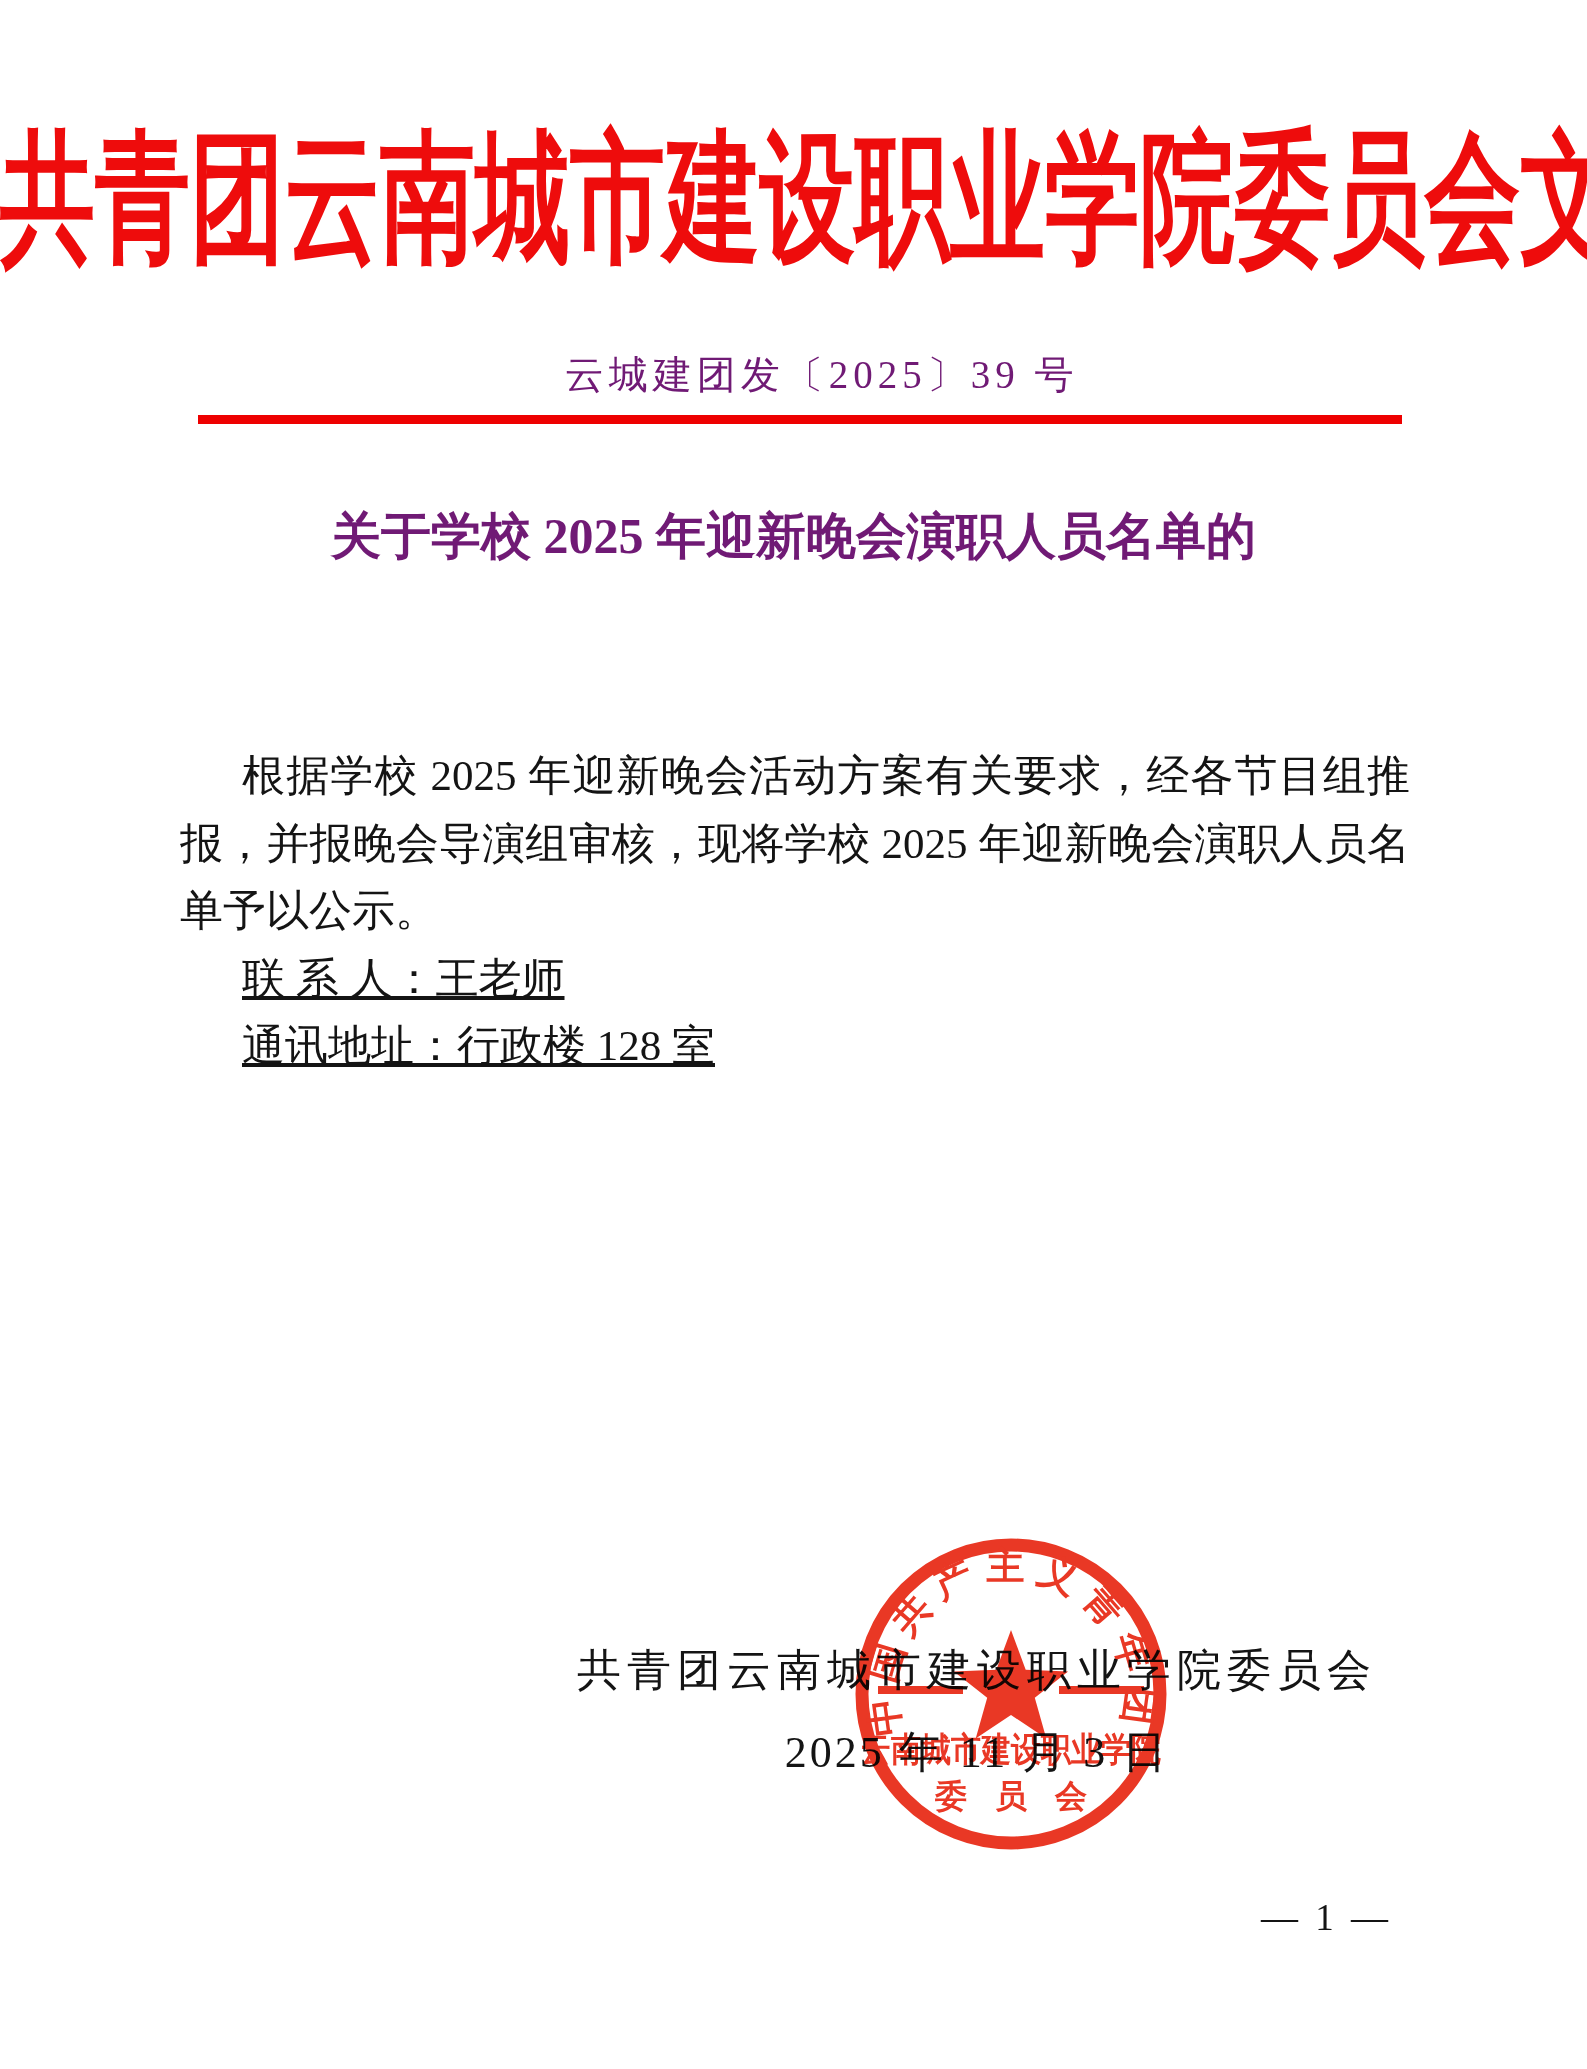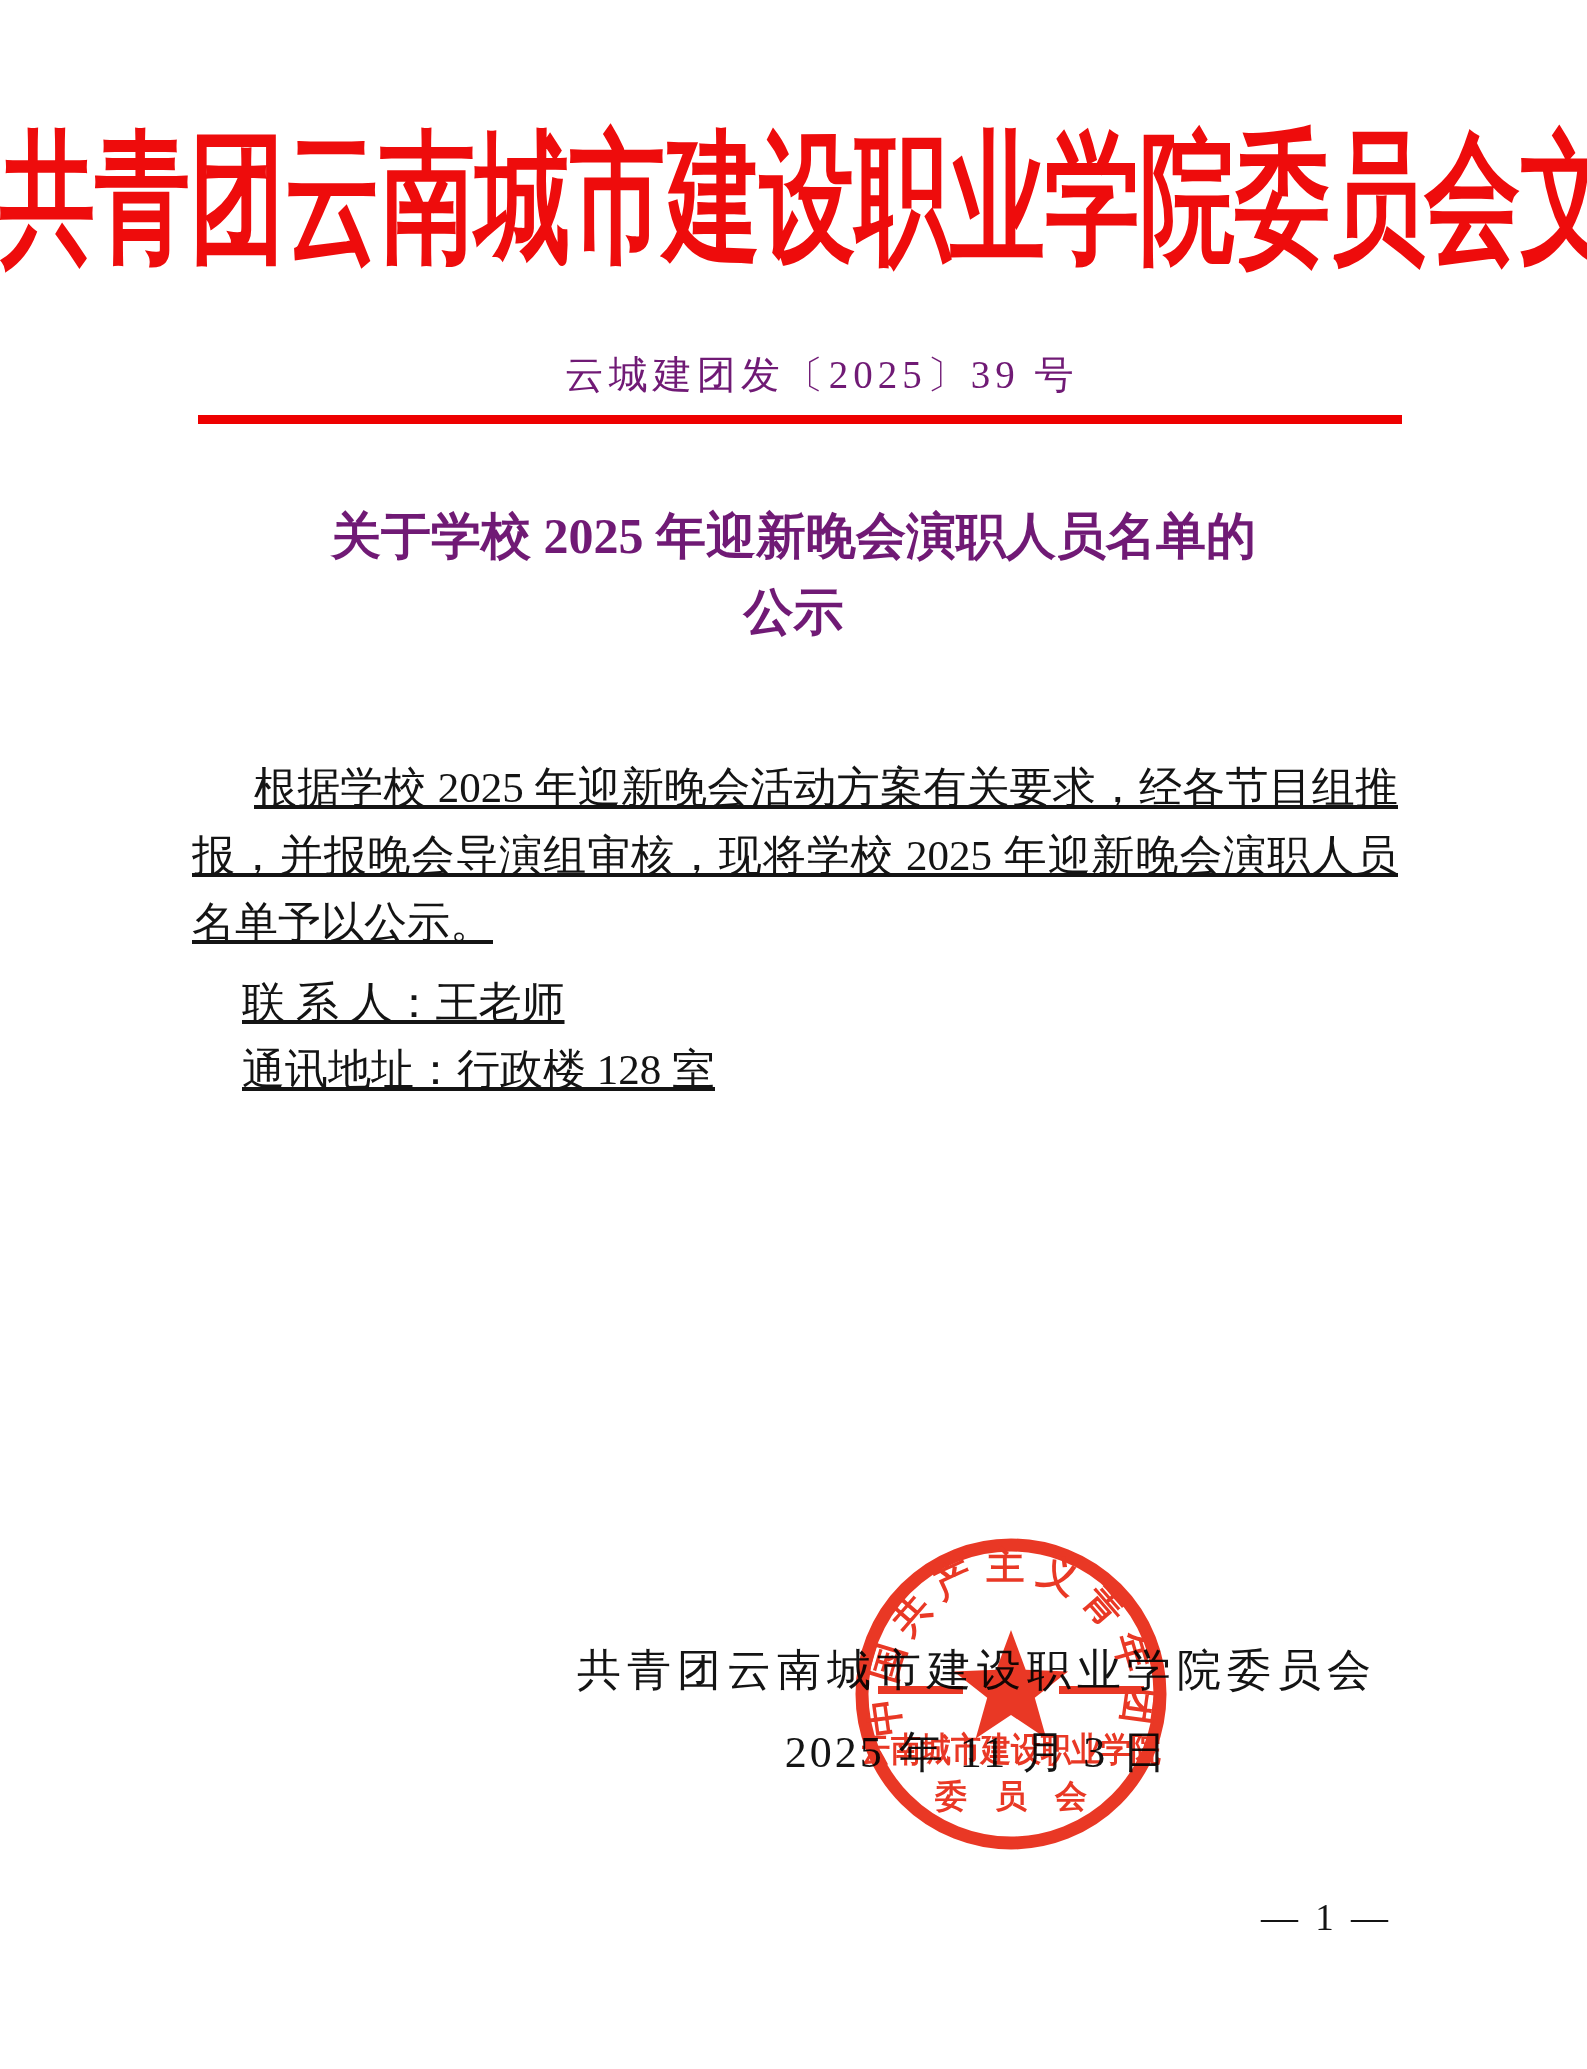--- a/index.html
+++ b/index.html
@@ -54,21 +54,21 @@
   }
   .body-text {
     position: absolute;
     top: 742px; left: 180px;
     width: 1230px;
     font-size: 43px;
     line-height: 67.5px;
     text-align: justify;
     color: #141414;
   }
-  .body-text p { margin: 12px; text-indent: 62px; text-decoration: underline; }
+  .body-text p { margin: 0; text-indent: 62px; }
   .contact-line { padding-left: 62px; text-decoration: underline; }
   .attachment {
     position: absolute;
     top: 1490px; left: 180px;
     width: 1230px;
     font-size: 43px;
     line-height: 67.5px;
     color: #141414;
   }
   .attachment .att-line1 { padding-left: 62px; }
@@ -107,21 +107,20 @@
 <div class="page">
 
   <h1 class="org-title">共青团云南城市建设职业学院委员会文件</h1>
 
   <div class="doc-number">云城建团发〔2025〕39 号</div>
 
   <div class="red-line"></div>
 
   <h2 class="doc-title">
     <div>关于学校 2025 年迎新晚会演职人员名单的</div>
-    <div>公示</div>
   </h2>
 
   <div class="body-text">
     <p>根据学校 2025 年迎新晚会活动方案有关要求，经各节目组推报，并报晚会导演组审核，现将学校 2025 年迎新晚会演职人员名单予以公示。</p>
     <div class="contact-line">联 系 人：王老师</div>
     <div class="contact-line">通讯地址：行政楼 128 室</div>
   </div>
 
 
   <div class="signature">

